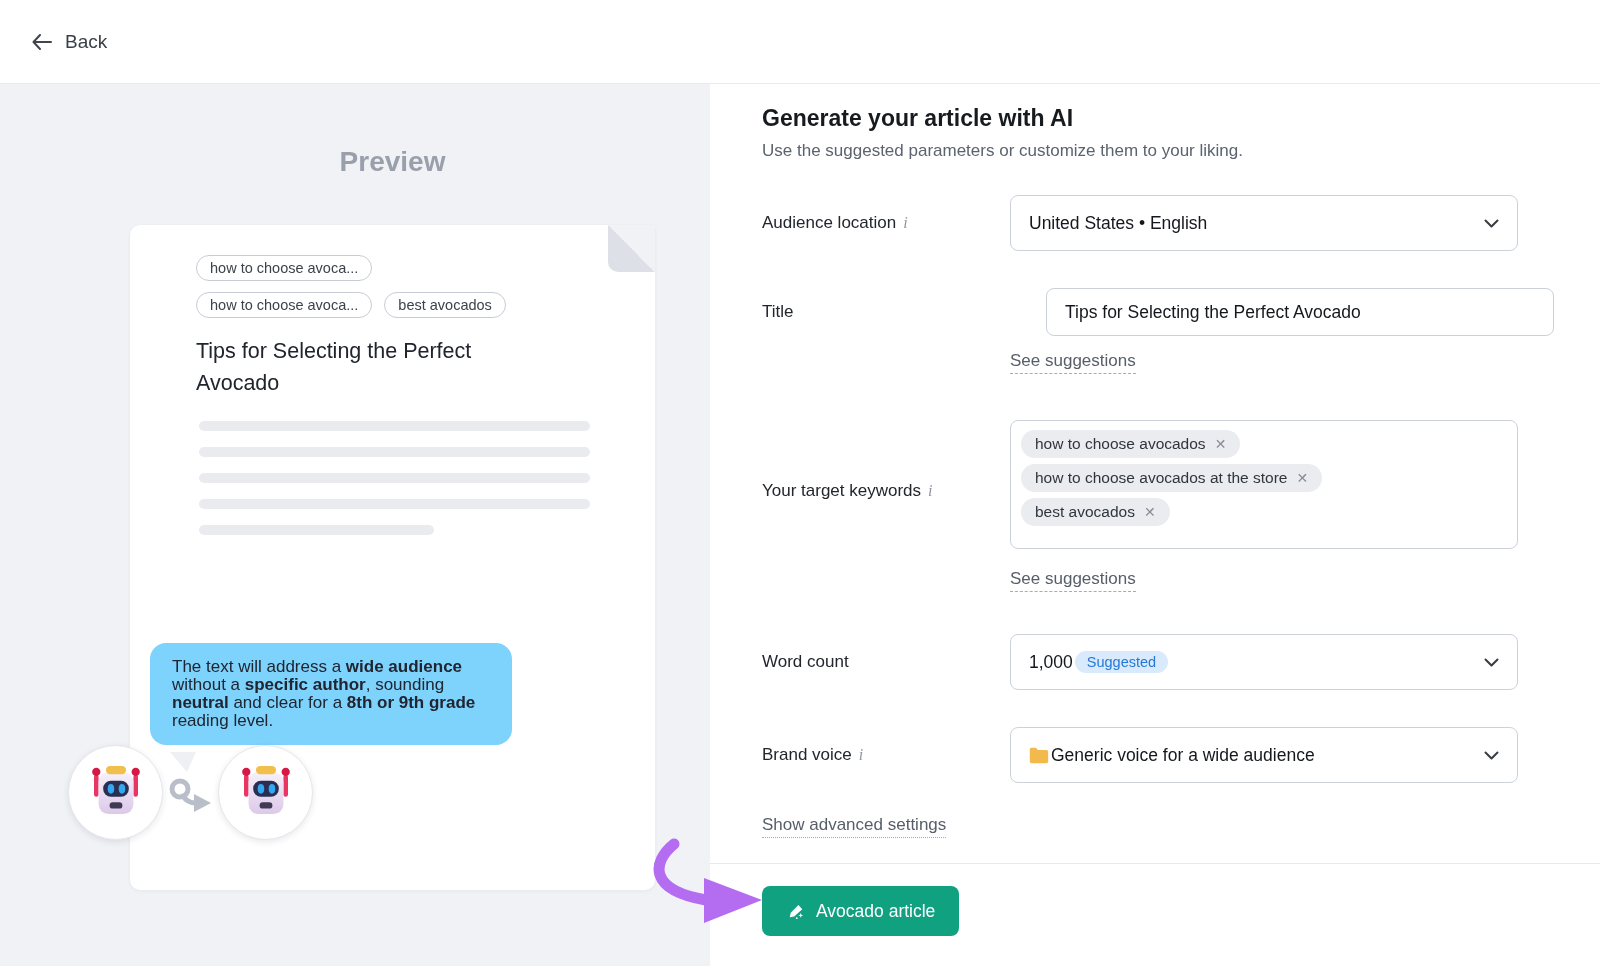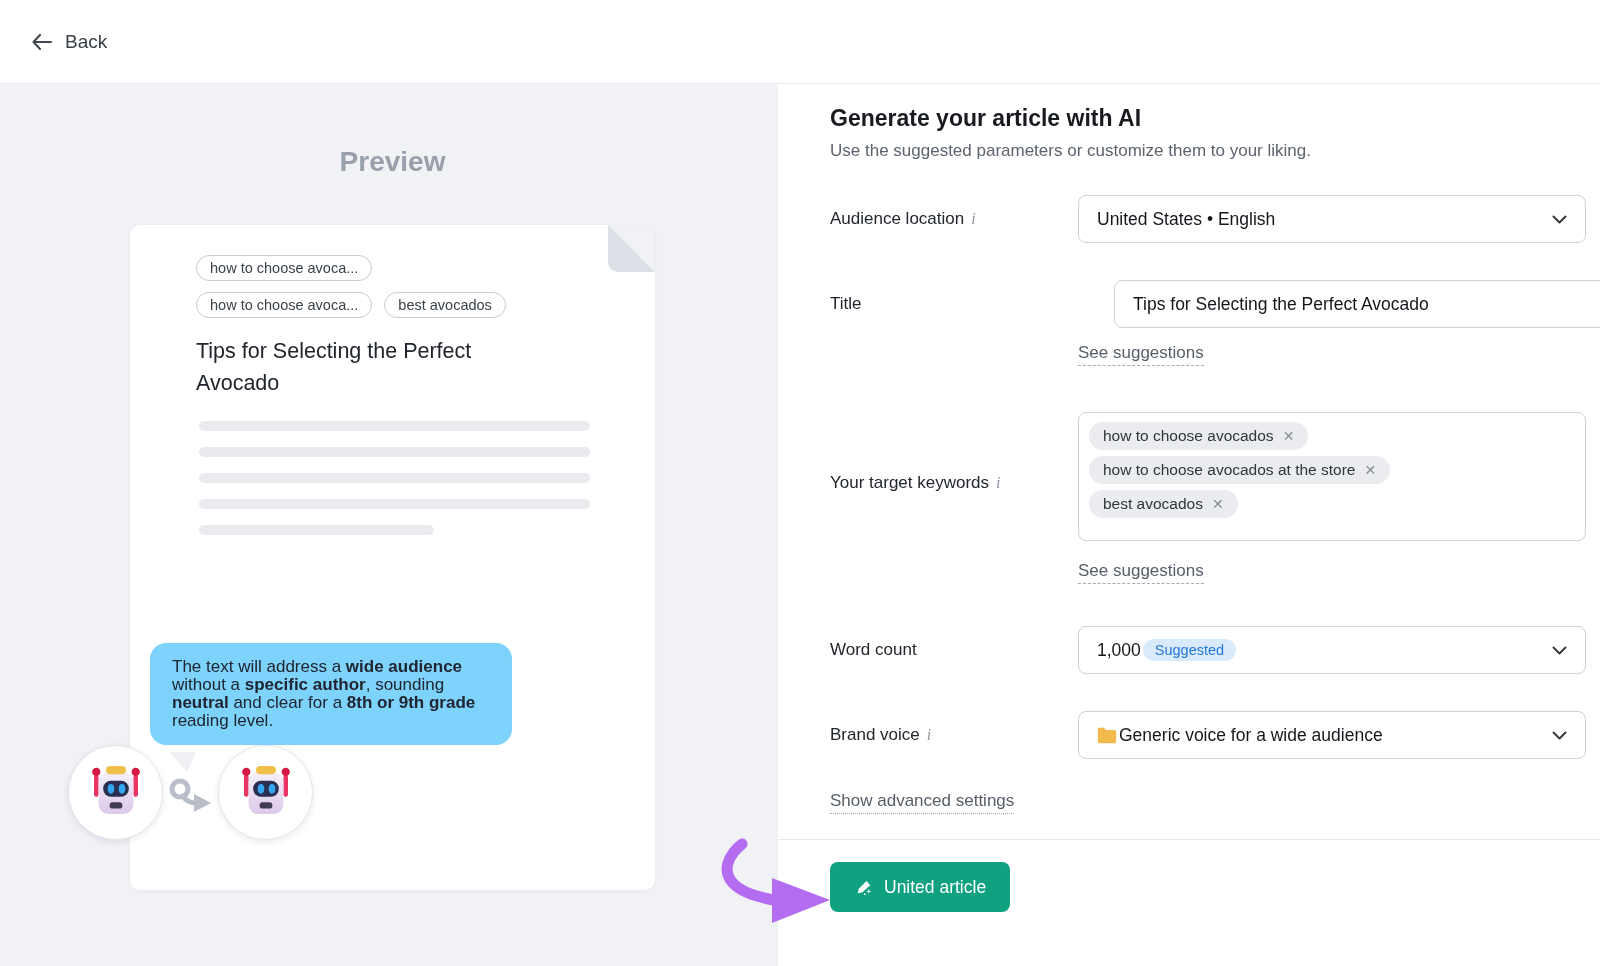--- a/index.html
+++ b/index.html
@@ -14,21 +14,21 @@
     height:84px; background:#fff; border-bottom:1px solid #e9ebee;
     display:flex; align-items:center; padding:0 32px;
   }
   .back-btn {
     display:flex; align-items:center; gap:13px;
     background:none; border:none; cursor:pointer;
     font-family:inherit; font-size:19px; font-weight:500; color:#3a4048; padding:0;
   }
   
   .layout { display:flex; height:882px; }
-  .preview-panel { position:relative; width:778px; flex:none; background:#f1f2f6; z-index:1; }
+  .preview-panel { position:relative; width:710px; flex:none; background:#f1f2f6; z-index:1; }
   .form-panel { position:relative; flex:1; background:#fff; z-index:2; padding:21px 82px 0 52px; }
 
   
   .preview-title {
     position:absolute; top:62px; left:130px; width:525px; margin:0;
     text-align:center; font-size:28px; font-weight:700; color:#99a0ac;
   }
   .doc-card {
     position:absolute; left:130px; top:141px; width:525px; height:665px;
     background:#fff; border-radius:10px 0 10px 10px;
@@ -84,21 +84,21 @@
     display:flex; align-items:center; gap:7px;
   }
   .frow.top .lbl { padding-top:12px; }
   .info-icon {
     font-family:"Liberation Serif", serif; font-style:italic;
     color:#9298a2; font-size:16px; cursor:pointer;
   }
   .ctrl { width:508px; }
   .select {
     display:flex; align-items:center; justify-content:space-between;
-    height:48px; border:1px solid #ccd1da; border-radius:8px;
+    height:56px; border:1px solid #ccd1da; border-radius:8px;
     padding:0 18px; background:#fff; cursor:pointer;
     font-size:17.5px; color:#14171c;
   }
   .select-left { display:flex; align-items:center; gap:2px; }
   .text-input {
     width:100%; height:48px; border:1px solid #ccd1da; border-radius:8px;
     padding:0 18px; font-size:17.5px; color:#14171c; font-family:inherit; background:#fff;
   }
   .link-dashed {
     display:inline-block; margin:15px 0 0 248px; font-size:17px; color:#575e69;
@@ -319,21 +319,21 @@
     <span class="show-adv">Show advanced settings</span>
 
     <div class="divider"></div>
 
     <button class="create-btn">
       <svg width="19" height="19" viewBox="0 0 24 24" fill="#ffffff">
         <path d="M15.3 3.6l5.1 5.1-9.8 9.8-5.5 1 1-5.5 9.2-10.4z" transform="rotate(3 12 12)"></path>
         <path d="M18.6 13.9l.9 2.1 2.1.9-2.1.9-.9 2.1-.9-2.1-2.1-.9 2.1-.9z"></path>
         <circle cx="13.6" cy="20.4" r="1.1"></circle>
       </svg>
-      <span>United article</span>
+      <span>Avocado article</span>
     </button>
 
     <svg class="purple-arrow" width="132" height="94" viewBox="0 0 132 94">
       <path d="M30 6 C8 24, 4 52, 62 62" fill="none" stroke="#B46CF0" stroke-width="11" stroke-linecap="round"></path>
       <polygon points="60,40 118,62 60,85" fill="#B46CF0"></polygon>
     </svg>
   </section>
 </div>
 
 </body></html>

